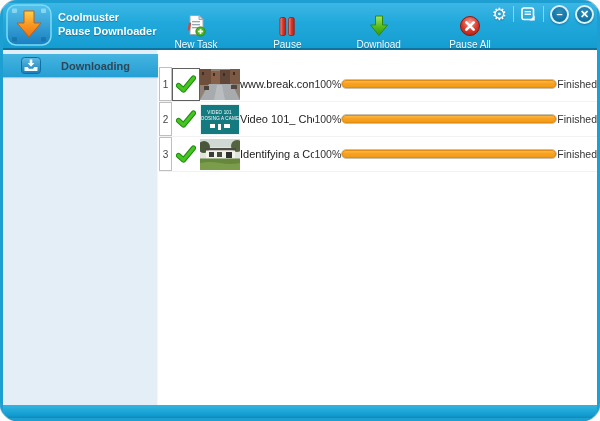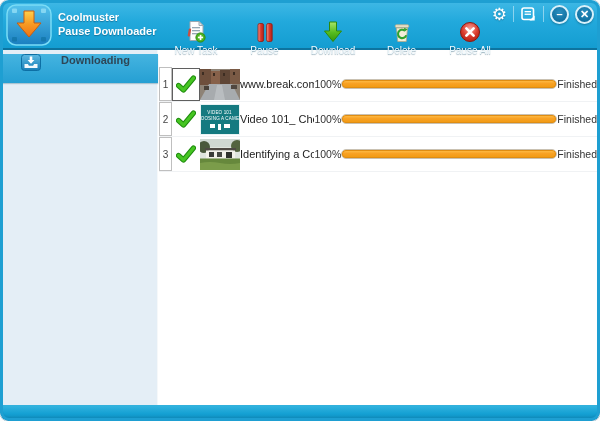--- a/index.html
+++ b/index.html
@@ -1,43 +1,43 @@
 <!DOCTYPE html>
 <html><head>
 <meta charset="utf-8">
 <style>
   html,body{margin:0;padding:0;background:#fdfdfd;font-family:"Liberation Sans",sans-serif;}
   *{box-sizing:border-box;}
-  .window{position:relative;width:600px;height:421px;border-radius:9px;overflow:hidden;background:#fff;outline:1px solid #a9c6d6;}
+  .window{position:relative;width:600px;height:421px;border-radius:18px;overflow:hidden;background:#fff;outline:1px solid #a9c6d6;}
   .frame{position:absolute;inset:0;border:3px solid #1e9fd2;border-radius:9px;pointer-events:none;z-index:40;}
 
   
   .titlebar{position:absolute;left:0;top:0;width:600px;height:50px;
     background:linear-gradient(180deg,#41b9e6 0%,#22a9dc 45%,#149dd1 100%);
     border-bottom:2px solid #0d749f;z-index:10;}
   .logo{position:absolute;left:6px;top:4px;width:46px;height:42px;}
   .apptitle{position:absolute;left:58px;top:10px;color:#fff;font-weight:bold;font-size:11px;line-height:14px;text-shadow:0 1px 1px rgba(0,60,90,.45);white-space:nowrap;}
 
-  .toolbar{position:absolute;left:168px;top:4px;width:330px;height:52px;display:flex;justify-content:space-between;align-items:flex-end;}
+  .toolbar{position:absolute;left:168px;top:4px;width:330px;height:52px;display:flex;justify-content:space-between;align-items:center;}
   .tbtn{display:flex;flex-direction:column;align-items:center;min-width:56px;cursor:pointer;padding-top:3px;}
   .tbtn .ticon{height:23px;display:flex;align-items:flex-end;justify-content:center;}
   .tbtn .tlabel{margin-top:2px;font-size:10px;color:#f2fbff;text-shadow:0 1px 1px rgba(0,60,90,.4);white-space:nowrap;}
 
   .winctl{position:absolute;right:6px;top:3px;height:22px;display:flex;align-items:center;gap:6px;z-index:20;}
   .ctl-sep{width:1px;height:16px;background:rgba(255,255,255,.45);}
   .gear{color:#fff;font-size:17px;line-height:17px;cursor:pointer;text-shadow:0 1px 1px rgba(0,60,90,.4);}
   .regbtn{cursor:pointer;display:flex;align-items:center;}
   .circlebtn{width:19px;height:19px;border-radius:50%;background:radial-gradient(circle at 50% 35%,#2b8fc0 0%,#0f6f9f 75%);
     border:2px solid #d8f0fa;color:#fff;font-size:11px;font-weight:bold;line-height:15px;text-align:center;cursor:pointer;
     box-shadow:0 1px 2px rgba(0,40,60,.35);}
 
   
   .body{position:absolute;left:3px;top:50px;width:594px;height:355px;background:#fff;}
   .sidebar{position:absolute;left:0;top:0;width:155px;height:355px;background:#e4eef6;border-right:1px solid #f5f8fa;}
-  .side-item{position:absolute;left:0;top:4px;width:155px;height:29px;display:flex;align-items:flex-start;cursor:pointer;
+  .side-item{position:absolute;left:0;top:4px;width:155px;height:23px;display:flex;align-items:center;cursor:pointer;
     background:linear-gradient(180deg,#45b4e0 0%,#259fd3 100%);box-shadow:0 1px 1px rgba(0,70,100,.25);}
   .side-item .sicon{margin-left:18px;display:flex;}
   .side-item .slabel{margin-left:20px;font-size:11px;color:#2e4656;font-weight:bold;}
 
   .content{position:absolute;left:156px;top:0;width:438px;height:355px;background:#fff;}
   .thead{position:absolute;left:0;top:0;width:438px;height:17px;display:flex;
     background:linear-gradient(180deg,#fcfcfc 0%,#efefef 100%);border-bottom:1px solid #c9c9c9;
     font-size:10.5px;color:#333;}
   .thead .hcell{padding:2px 0 0 4px;border-right:1px solid #dcdcdc;height:17px;}
   .h-num{width:14px;border-right:none !important;}
@@ -151,31 +151,20 @@
                   <stop offset="1" stop-color="#35980c"></stop>
             </linearGradient>
               </defs>
             <path d="M7.5 1 h7 v9 h5 l-8.5 10.5 l-8.5 -10.5 h5 z" fill="url(#gd)" stroke="#2e8a0a"></path>
           </svg>
         </span>
         <span class="tlabel">Download</span>
       </div>
       <div class="tbtn">
         <span class="ticon">
-          <svg width="20" height="22" viewBox="0 0 20 22">
-            <rect x="3.2" y="3.8" width="13.6" height="2.6" rx="1.2" fill="#ece5ca" stroke="#b4ab8a" stroke-width=".8"></rect>
-            <path d="M4.5 7 h11 l-1.3 13.5 h-8.4 z" fill="#f3eed9" stroke="#b4ab8a" stroke-width=".8"></path>
-            <path d="M12.8 9.6 a4.2 4.2 0 1 0 1.4 4.6" fill="none" stroke="#2fa32f" stroke-width="2.1"></path>
-            <path d="M12 6.8 l3.6 1.4 l-3.1 2.5 z" fill="#2fa32f"></path>
-          </svg>
-        </span>
-        <span class="tlabel">Delete</span>
-      </div>
-      <div class="tbtn">
-        <span class="ticon">
           <svg width="22" height="22" viewBox="0 0 22 22">
             <defs>
                 <radialGradient id="rg" cx="0.5" cy="0.32" r="0.75">
               <stop offset="0" stop-color="#f79f95"></stop>
                   <stop offset="0.55" stop-color="#d93a2c"></stop>
                   <stop offset="1" stop-color="#a81d12"></stop>
             </radialGradient>
               </defs>
             <circle cx="11" cy="11" r="9.5" fill="url(#rg)" stroke="#8a1910"></circle>
             <path d="M7.4 7.4 L14.6 14.6 M14.6 7.4 L7.4 14.6" stroke="#fff" stroke-width="2.7" stroke-linecap="round"></path>

